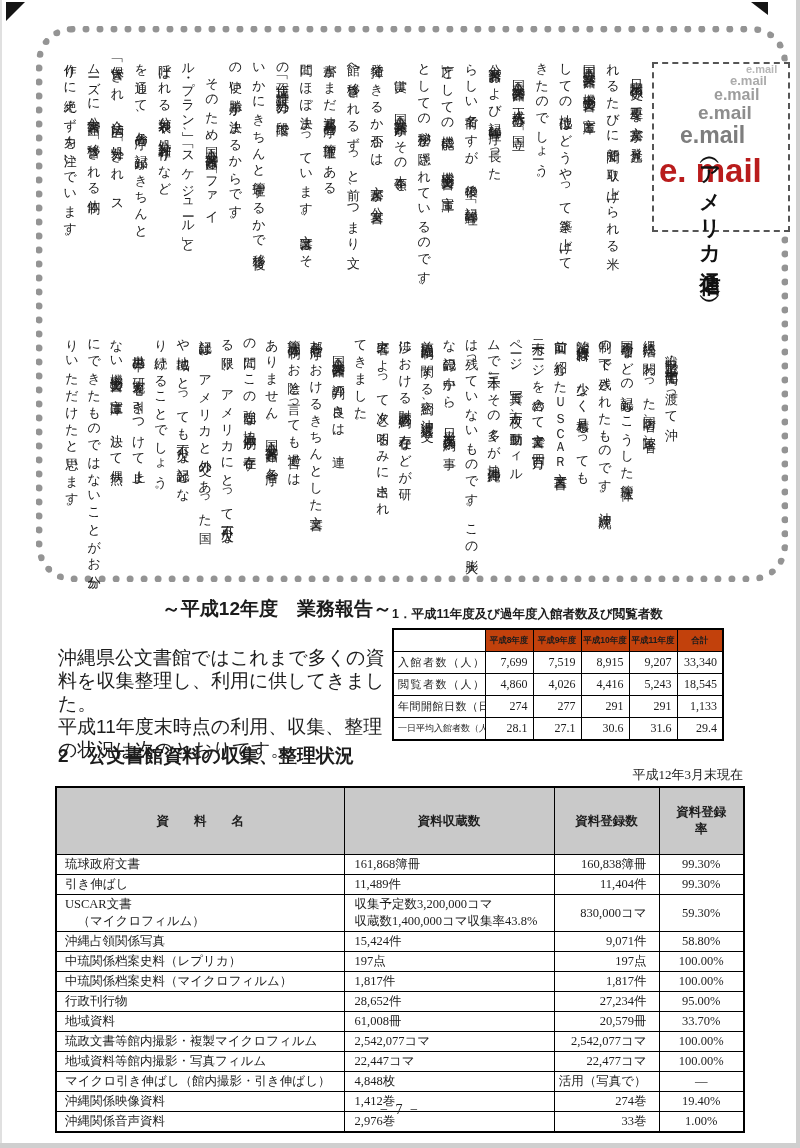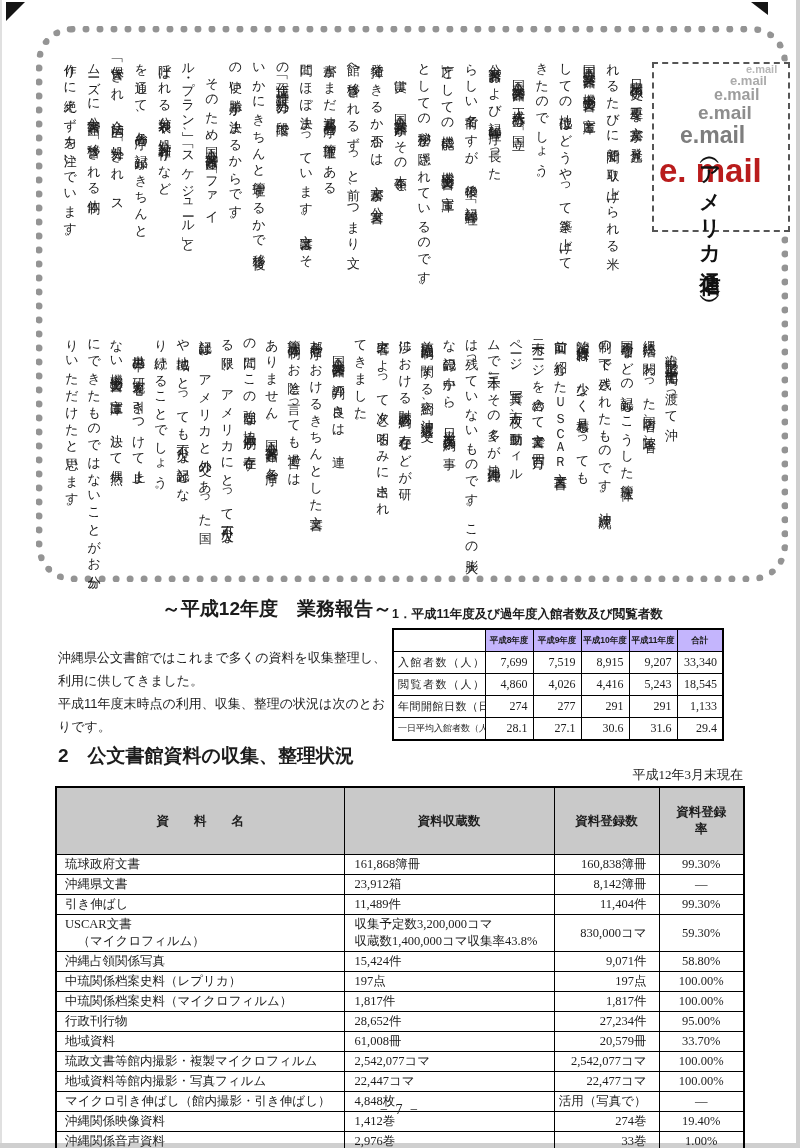--- a/index.html
+++ b/index.html
@@ -39,29 +39,29 @@
   .vtext{position:absolute;writing-mode:vertical-rl;color:#1c1c1c;}
   .vtext .vline{white-space:nowrap;}
   .vtext.upper{left:56px;top:54px;width:592px;height:272px;
     font-size:13px;line-height:23.6px;letter-spacing:2px;}
   .vtext.lower{left:58px;top:330px;width:624px;height:252px;
     font-size:13px;line-height:22.2px;letter-spacing:2px;}
   
   .report-heading{position:absolute;left:56px;top:596px;width:336px;text-align:right;
     font-family:"Liberation Sans","DejaVu Sans",sans-serif;font-weight:bold;font-size:19px;}
   .intro{position:absolute;left:58px;top:646px;width:336px;
-    font-family:"Liberation Sans","DejaVu Sans",sans-serif;font-size:13px;line-height:23px;}
+    font-family:"Liberation Sans","DejaVu Sans",sans-serif;font-size:19px;line-height:23px;}
   .intro p{margin:0;}
   
   .t1-title{position:absolute;left:392px;top:606px;width:360px;white-space:nowrap;
     font-family:"Liberation Sans","DejaVu Sans",sans-serif;font-weight:bold;font-size:12.5px;}
   table{border-collapse:collapse;table-layout:fixed;}
   .t1{position:absolute;left:392px;top:628px;width:330px;border:2px solid #000;}
   .t1 th,.t1 td{border:1px solid #000;overflow:hidden;}
-  .t1 th{background:#c4b5fd;font-family:"Liberation Sans","DejaVu Sans",sans-serif;
+  .t1 th{background:#c2410c;font-family:"Liberation Sans","DejaVu Sans",sans-serif;
     font-weight:bold;font-size:8.5px;height:21px;padding:0;white-space:nowrap;text-align:center;}
   .t1 th:first-child{background:#fff;}
   .t1 td{font-size:12px;height:21px;padding:0;}
   .t1 td:first-child{text-align:center;font-size:11px;letter-spacing:1.5px;padding-left:4px;white-space:nowrap;}
   .t1 tr:nth-child(3) td:first-child{letter-spacing:0.5px;}
   .t1 tr:nth-child(4) td:first-child{font-size:9px;letter-spacing:0;}
   .t1 td:not(:first-child){text-align:right;padding-right:5px;}
   
   .t2-title{position:absolute;left:58px;top:743px;
     font-family:"Liberation Sans","DejaVu Sans",sans-serif;font-weight:bold;font-size:19px;}
@@ -240,26 +240,20 @@
       </tr>
     </thead>
     <tbody>
         <tr>
         <td>琉球政府文書</td>
         <td>161,868簿冊</td>
         <td>160,838簿冊</td>
         <td>99.30%</td>
       </tr>
         <tr>
-        <td>沖縄県文書</td>
-        <td>23,912箱</td>
-        <td>8,142簿冊</td>
-        <td>―</td>
-      </tr>
-        <tr>
         <td>引き伸ばし</td>
         <td>11,489件</td>
         <td>11,404件</td>
         <td>99.30%</td>
       </tr>
         <tr>
         <td>USCAR文書
 　（マイクロフィルム）</td>
         <td>収集予定数3,200,000コマ
 収蔵数1,400,000コマ収集率43.8%</td>

